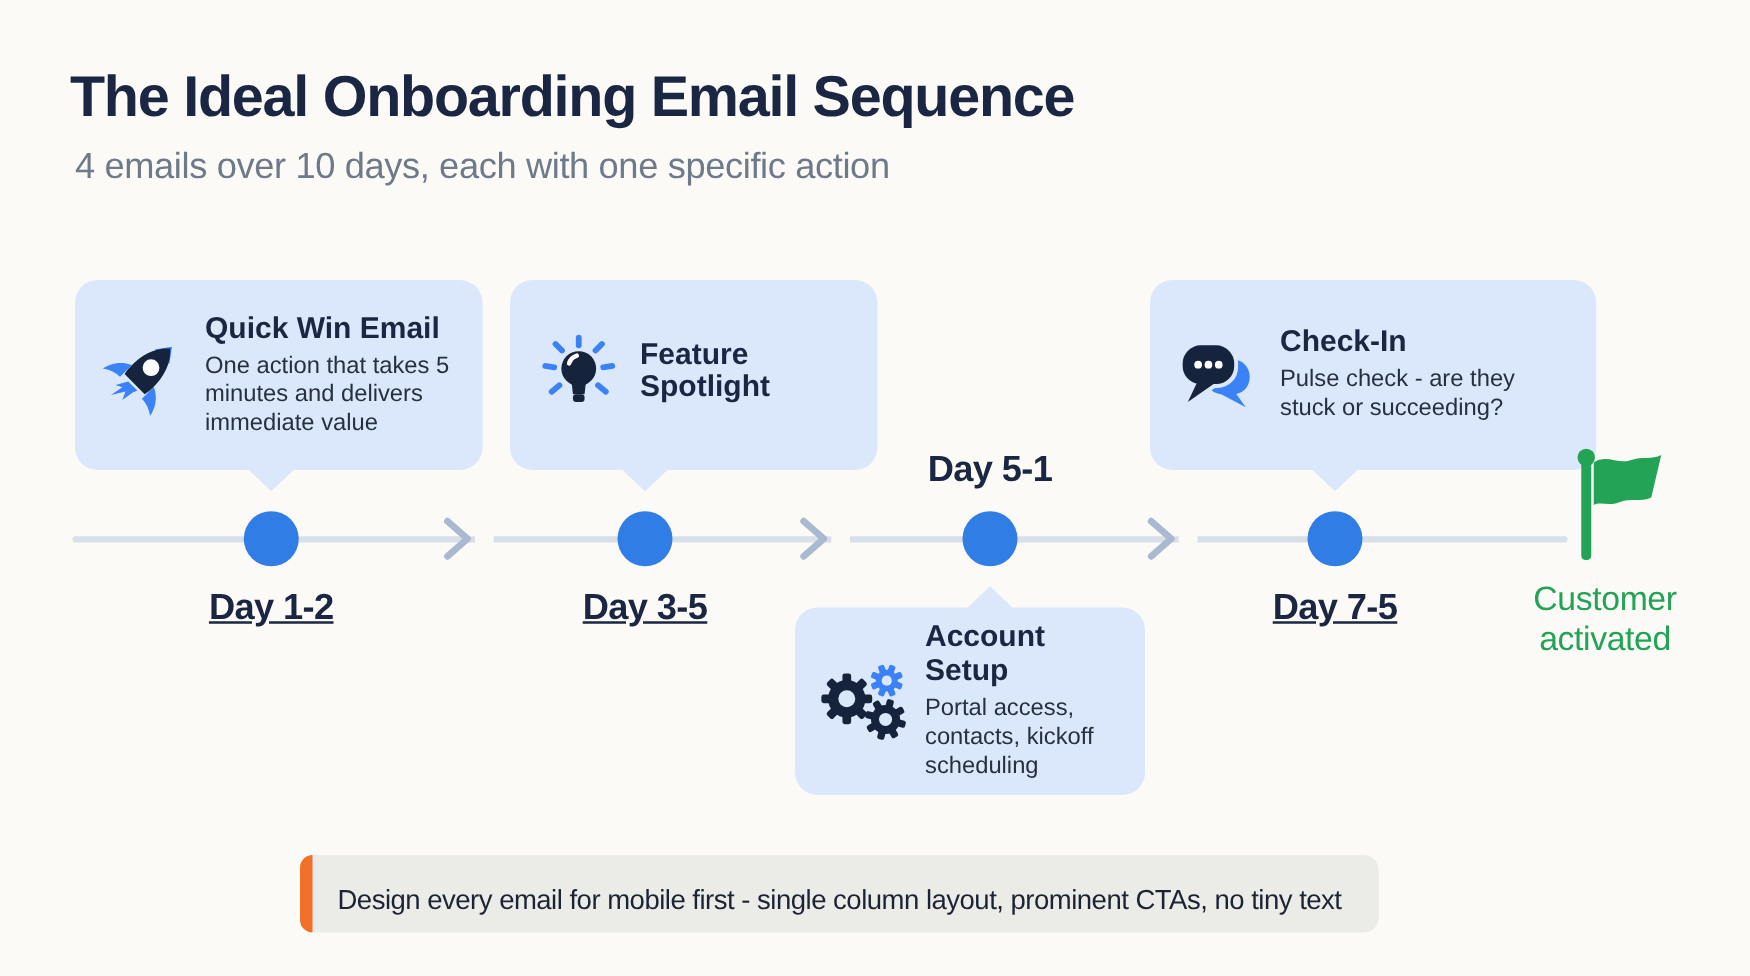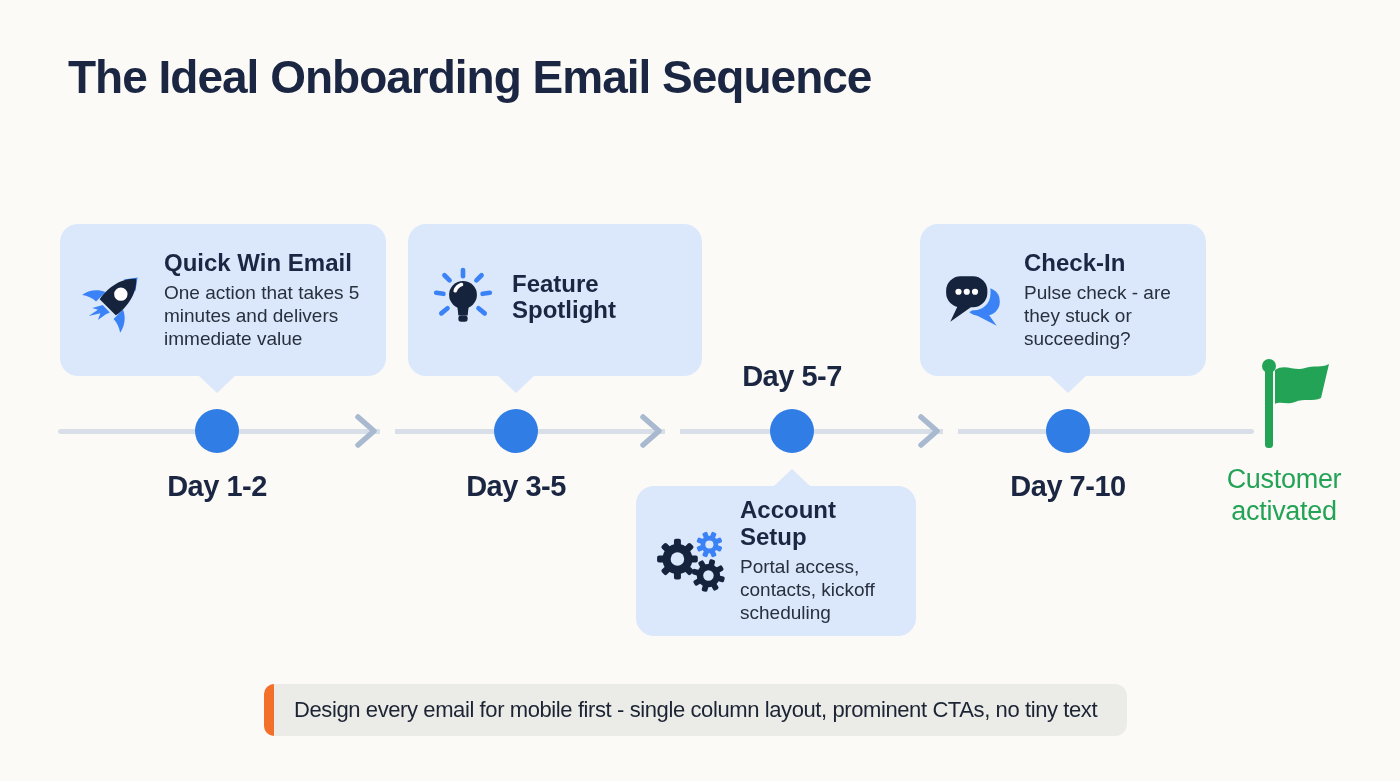--- a/index.html
+++ b/index.html
@@ -2,21 +2,21 @@
 <html><head>
 <meta charset="utf-8">
 <style>
   html,body{margin:0;padding:0;background:#fff;}
   .canvas{
     position:relative;width:1400px;height:781px;overflow:hidden;
     background:#fcfaf7;
     font-family:"Liberation Sans","DejaVu Sans",sans-serif;
   }
   .title{
-    position:absolute;left:68px;top:50px;margin:0;
+    position:absolute;left:56px;top:50px;margin:0;
     font-size:46px;font-weight:700;color:#1a2642;letter-spacing:-1px;
   }
   .subtitle{
     position:absolute;left:60px;top:117px;margin:0;
     font-size:29px;font-weight:400;color:#6e7a89;letter-spacing:-0.3px;
   }
 
   
   .card{
     position:absolute;background:#dbe8fb;border-radius:18px;
@@ -30,62 +30,62 @@
   .icon-wrap{flex:0 0 auto;width:70px;display:flex;align-items:center;justify-content:center;}
   .card h3{margin:0 0 6px 0;font-size:24px;font-weight:700;color:#1a2642;line-height:1.1;}
   .card p{margin:0;font-size:19px;color:#28303e;line-height:1.2;}
 
   #card-quick-win{left:60px;top:224px;width:326px;height:152px;}
   #card-quick-win .tail{left:138px;}
   #card-feature{left:408px;top:224px;width:294px;height:152px;}
   #card-feature .tail{left:89px;}
   #card-account{left:636px;top:486px;width:280px;height:150px;}
   #card-account .tail{left:137px;}
-  #card-checkin{left:920px;top:224px;width:286px;height:152px;}
+  #card-checkin{left:920px;top:224px;width:357px;height:152px;}
   #card-checkin .tail{left:129px;}
 
   
   .tl-line{position:absolute;left:58px;top:429px;width:1196px;height:5px;border-radius:3px;background:#d8dfe9;}
   .tl-gap{position:absolute;top:427px;width:15px;height:9px;background:#fcfaf7;}
   .chevron{position:absolute;top:412px;}
   .node{position:absolute;top:409px;width:44px;height:44px;border-radius:50%;background:#2f7de5;}
 
   .day-label{
     position:absolute;width:170px;text-align:center;
     font-size:29px;font-weight:700;color:#1a2642;letter-spacing:-0.5px;
   }
-  .day-below{top:470px;}
+  .day-below{top:470px;text-decoration:underline;}
   .day-above{top:360px;}
 
   .flag{position:absolute;left:1252px;top:356px;}
   .end-label{
     position:absolute;left:1202px;top:464px;width:164px;text-align:center;
     font-size:27px;font-weight:400;color:#23a356;line-height:1.18;letter-spacing:-0.3px;
   }
 
   
   .note{
     position:absolute;left:240px;top:684px;height:52px;
     background:#ebebe8;border-radius:12px;
     display:inline-flex;align-items:center;
-    padding:0 30px 0 30px;
-    margin-left:24px;
+    padding:10px 30px 0 30px;
   }
   .note-bar{
     position:absolute;left:0;top:0;width:10px;height:100%;
     background:#f2702a;border-radius:12px 0 0 12px;
   }
   .note p{margin:0;font-size:22px;color:#1c2433;white-space:nowrap;letter-spacing:-0.4px;}
 </style>
 </head>
 <body>
 
 <div class="canvas">
 
   <h1 class="title">The Ideal Onboarding Email Sequence</h1>
+  <p class="subtitle">4 emails over 10 days, each with one specific action</p>
 
   <div class="tl-line"></div>
   <div class="tl-gap" style="left:380px"></div>
   <div class="tl-gap" style="left:665px"></div>
   <div class="tl-gap" style="left:943px"></div>
 
   <svg class="chevron" style="left:352px" width="30" height="38" viewBox="0 0 30 38">
       <polyline points="6,5 22,19 6,33" fill="none" stroke="#a9bad0" stroke-width="5.5" stroke-linecap="round" stroke-linejoin="round"></polyline>
     </svg>
   <svg class="chevron" style="left:637px" width="30" height="38" viewBox="0 0 30 38">
@@ -211,22 +211,22 @@
       </svg>
     </div>
     <div class="card-text">
       <h3>Check-In</h3>
       <p>Pulse check - are they stuck or succeeding?</p>
     </div>
   </div>
 
   <div class="day-label day-below" style="left:132px">Day 1-2</div>
   <div class="day-label day-below" style="left:431px">Day 3-5</div>
-  <div class="day-label day-above" style="left:707px">Day 5-7</div>
-  <div class="day-label day-below" style="left:983px">Day 7-10</div>
+  <div class="day-label day-above" style="left:707px">Day 5-1</div>
+  <div class="day-label day-below" style="left:983px">Day 7-5</div>
 
   <svg class="flag" width="84" height="96" viewBox="0 0 84 96">
     <g fill="#23a356">
       <circle cx="17" cy="10" r="7"></circle>
       <rect x="13" y="10" width="8" height="82" rx="3.5"></rect>
       <path d="M23 14 C33 7 43 16 53 12 C61 9 70 12 77 8 L69 42 C61 46 52 42 43 46 C35 49 28 45 23 48 Z"></path>
     </g>
   </svg>
   <div class="end-label">Customer activated</div>
 

